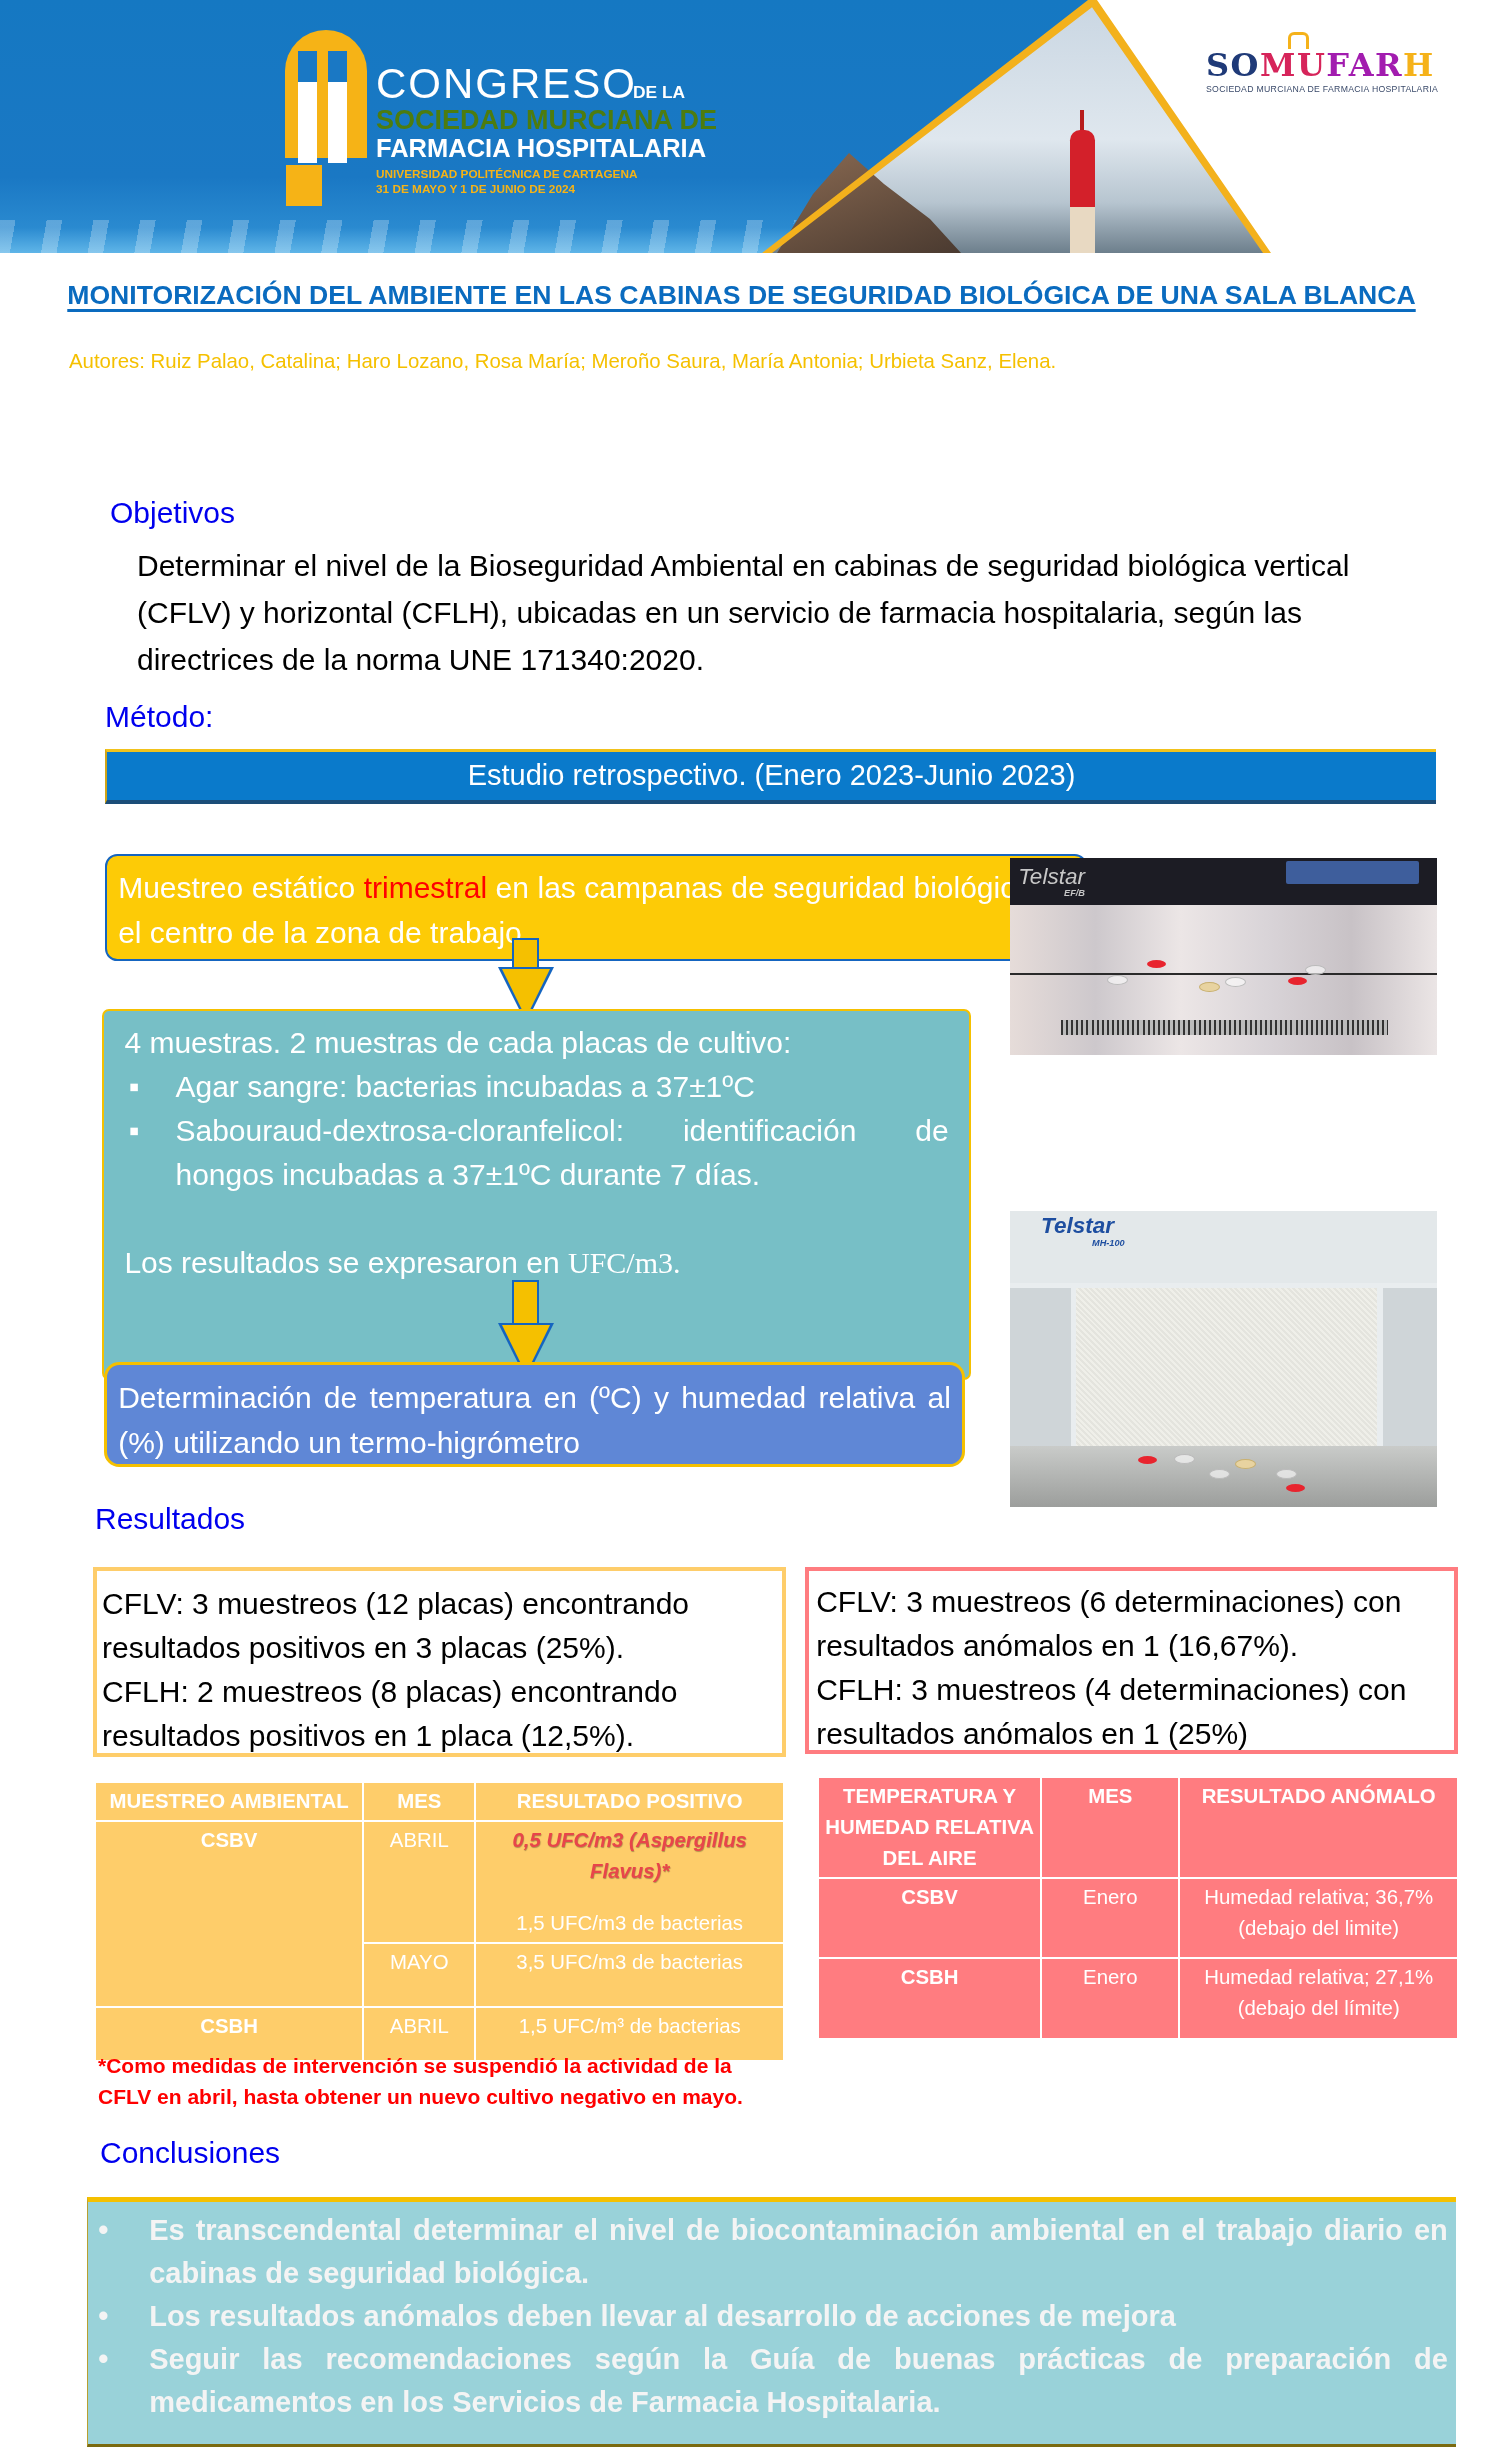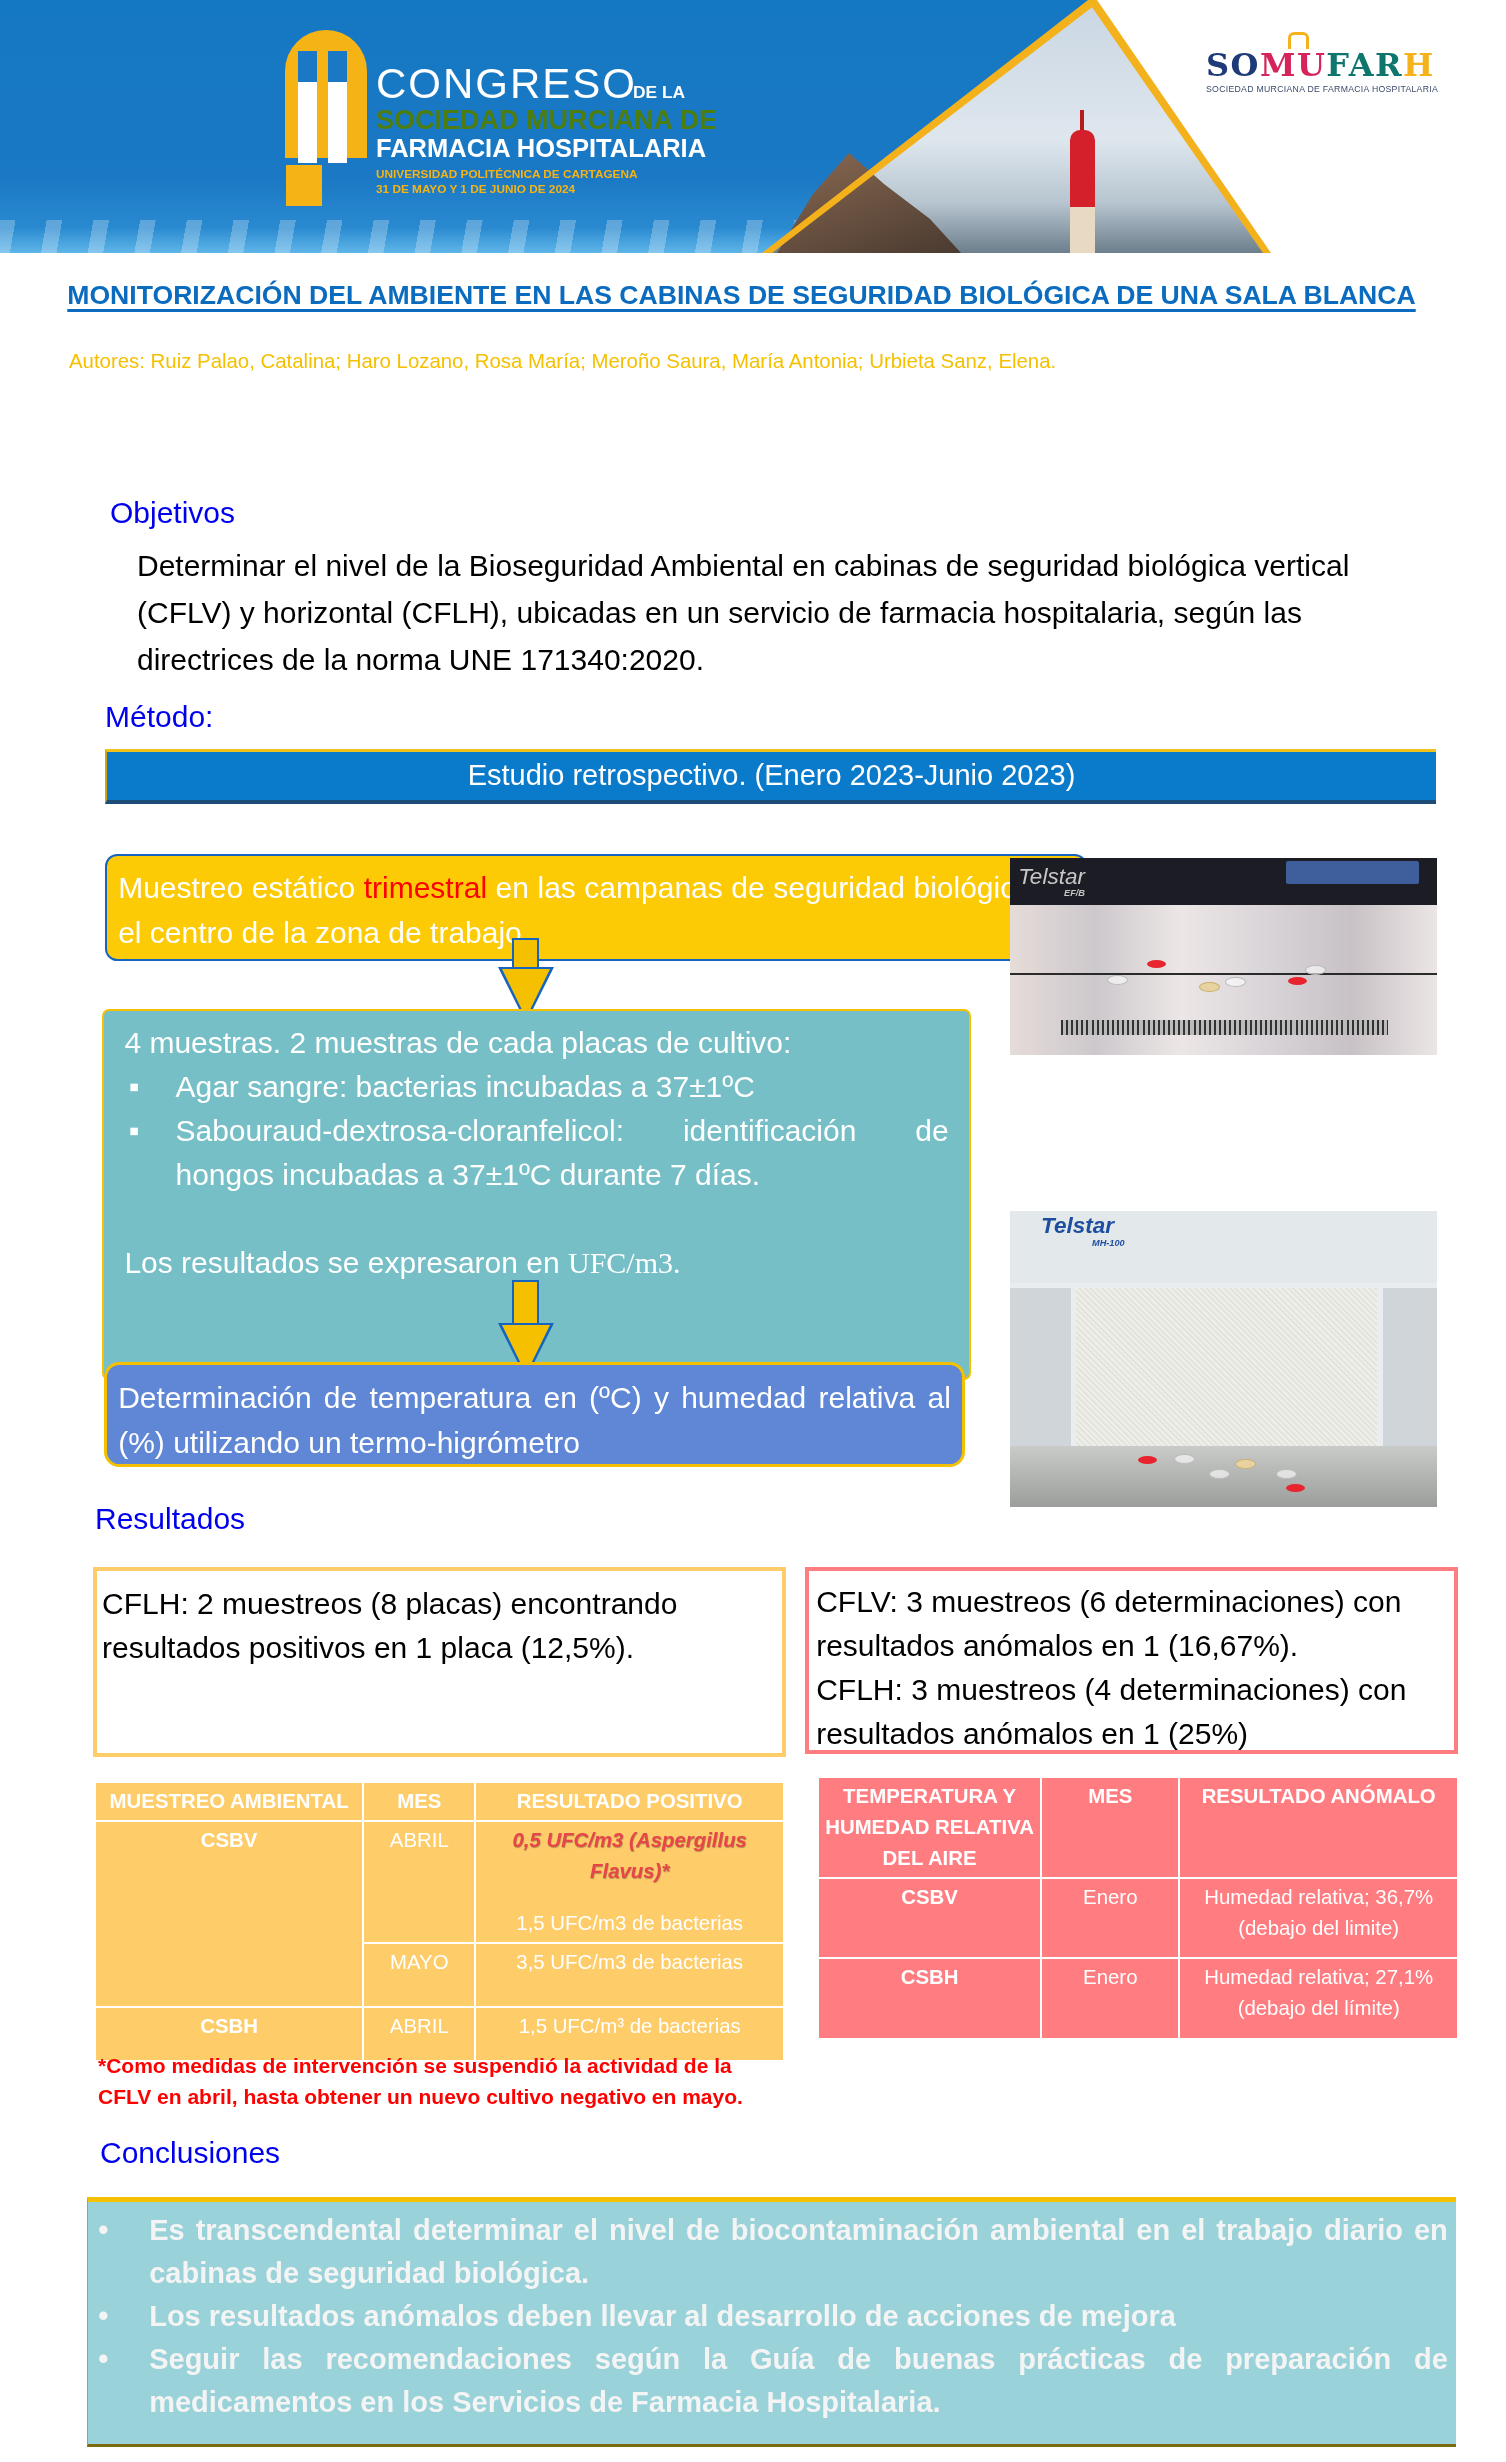--- a/index.html
+++ b/index.html
@@ -27,21 +27,21 @@
   #dela-text { left:633px; top:82px; font-size:17.4px; color:#ffffff; font-weight:bold; }
   #sociedad-text { left:376px; top:105px; font-size:27px; color:#4d7c0f; font-weight:bold; }
   #farmacia-text { left:376px; top:134px; font-size:25.5px; color:#ffffff; font-weight:bold; }
   #upct-text { left:376px; top:167px; font-size:11.8px; color:#f6b316; font-weight:bold; }
   #fecha-text { left:376px; top:182px; font-size:11.8px; color:#f6b316; font-weight:bold; }
 
   
   #somufarh { left:1206px; top:46px; font-size:32px; font-weight:bold; font-family:"DejaVu Serif", serif; letter-spacing:1.5px; }
   #somufarh .so { color:#1f3a78; }
   #somufarh .mu { color:#d6245a; }
-  #somufarh .far { color:#0f766e; }
+  #somufarh .far { color:#a21caf; }
   #somufarh .h { color:#f5b21a; }
   #somufarh-flask { left:1288px; top:32px; width:15.3px; height:14.3px; border:3.1px solid #f5b21a; border-bottom:none; border-radius:6.1px 6.1px 0 0; }
   #somufarh-sub { left:1206px; top:84px; font-size:8.7px; color:#3a4a6a; letter-spacing:0.3px; }
 
   
   #main-title { left:57px; top:280px; width:1369px; text-align:center; font-size:26.6px; color:#0a6bbf; font-weight:bold; text-decoration:underline; text-decoration-thickness:3.1px; text-underline-offset:5.1px; white-space:nowrap; }
   #authors { left:69px; top:350px; width:1369px; text-align:left; font-size:20.4px; color:#f5c000; }
 
   
   .section-title { font-size:30px; color:#0000ee; }
@@ -208,20 +208,21 @@
   <div class="abs dish dish-clear" style="left:164px;top:243px;"></div>
   <div class="abs dish dish-clear" style="left:199px;top:258px;"></div>
   <div class="abs dish dish-amber" style="left:225px;top:248px;"></div>
   <div class="abs dish dish-clear" style="left:266px;top:258px;"></div>
   <div class="abs dish dish-red" style="left:276px;top:273px;"></div>
 </div>
 
 <div id="res-title" class="abs section-title">Resultados</div>
 
 <div id="res-box-left" class="abs">
+  <div>CFLV: 3 muestreos (12 placas) encontrando resultados positivos en 3 placas (25%).</div>
   <div>CFLH: 2 muestreos (8 placas) encontrando resultados positivos en 1 placa (12,5%).</div>
 </div>
 <div id="res-box-right" class="abs">
   <div>CFLV: 3 muestreos (6 determinaciones) con resultados anómalos en 1 (16,67%).</div>
   <div>CFLH: 3 muestreos (4 determinaciones) con resultados anómalos en 1 (25%)</div>
 </div>
 
 <table id="table-pos">
   <tbody>
       <tr>

